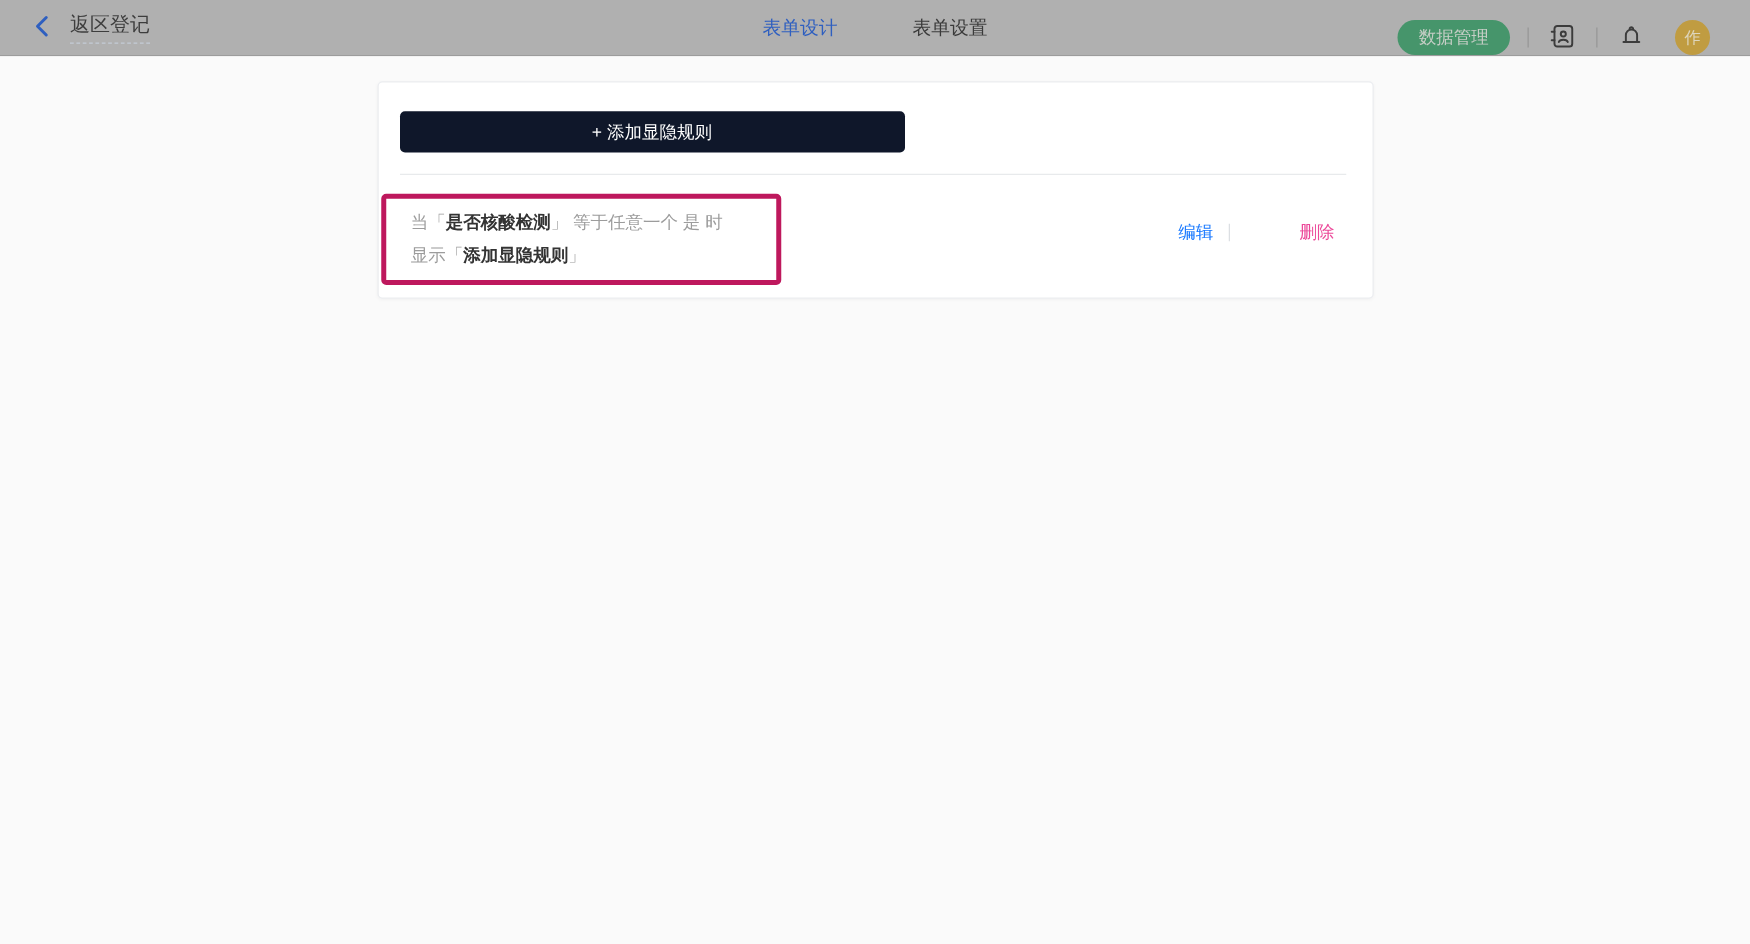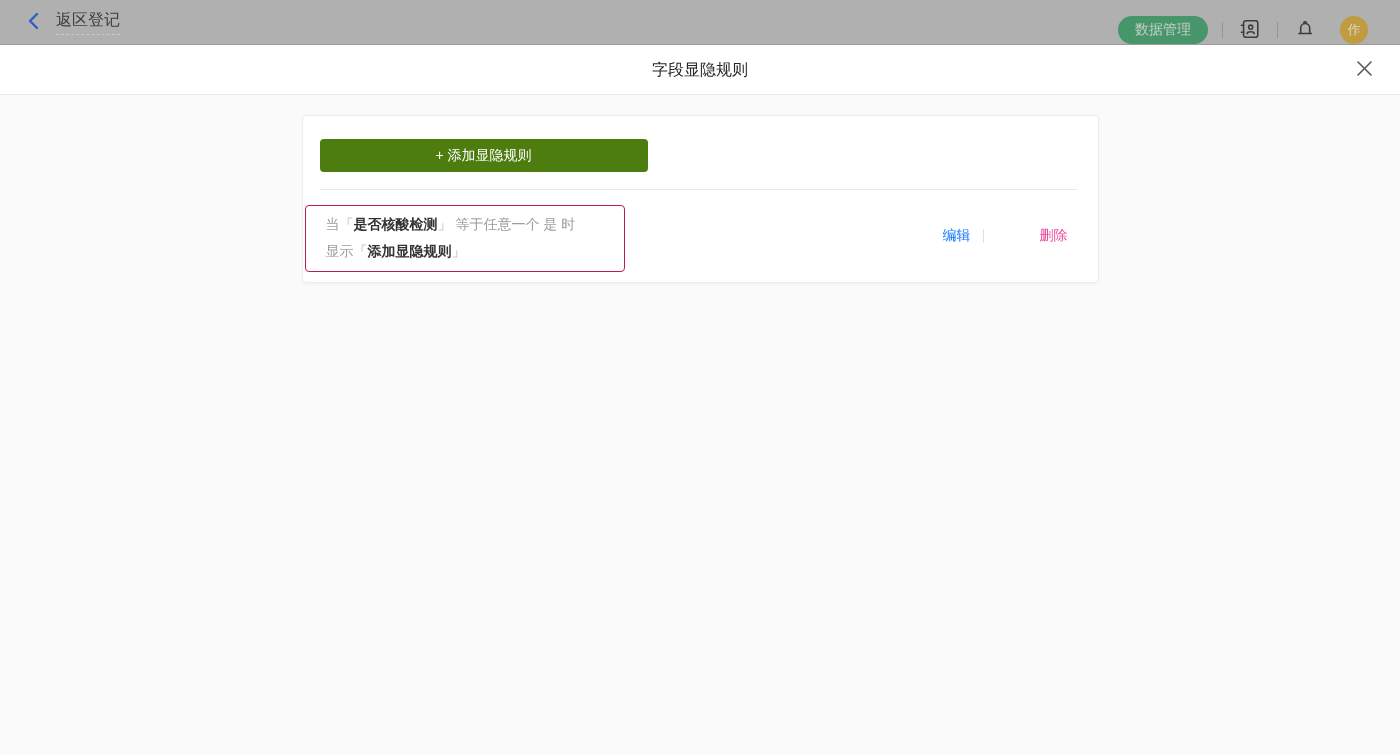--- a/index.html
+++ b/index.html
@@ -46,29 +46,29 @@
   .close-btn { position: absolute; right: 24px; top: 13px; width: 24px; height: 24px; background: none; border: none; cursor: pointer; display: flex; align-items: center; justify-content: center; padding: 0; }
 
   .modal-body { padding-top: 20px; }
   .rules-card {
     width: 797px; margin: 0 auto; background: #ffffff;
     border: 1px solid #ebedf0; border-radius: 4px;
     box-shadow: 0 1px 3px rgba(0,0,0,0.04);
     padding: 23px 0 10px 0;
   }
   .add-rule-btn {
-    display: block; margin: 0 0 17px 17px; width: 328px; height: 33px;
-    background: #4d7c0f; color: #ffffff; font-size: 14px; font-family: inherit;
+    display: block; margin: 0 0 17px 17px; width: 404px; height: 33px;
+    background: #0f172a; color: #ffffff; font-size: 14px; font-family: inherit;
     border: none; border-radius: 4px; cursor: pointer;
   }
   .card-divider { border: none; border-top: 1px solid #e8eaec; margin: 0 21px 0 17px; }
 
   .rule-row { display: flex; justify-content: space-between; align-items: flex-start; padding: 15px 30px 0 2px; }
   .rule-highlight {
-    width: 320px; min-height: 58px; border: 1px solid #be185d; border-radius: 4px;
+    width: 320px; min-height: 58px; border: 4px solid #be185d; border-radius: 4px;
     padding: 5px 10px 6px 20px; background: #ffffff;
   }
   .rule-line { font-size: 14px; line-height: 27px; color: #9c9c9c; white-space: nowrap; }
   .rule-field { color: #333333; font-weight: 600; }
   .rule-actions { display: flex; align-items: center; margin-top: 22px; }
   .action-link { font-size: 14px; text-decoration: none; cursor: pointer; }
   .action-edit { color: #1677ff; }
   .action-delete { color: #ec4899; margin-left: 44px; }
   .action-divider { width: 1px; height: 14px; background: #dcdfe3; margin: 0 12px; }
 </style>
@@ -82,20 +82,24 @@
       <button class="back-btn">
         <span>
           <svg width="16" height="18" viewBox="0 0 16 18">
               <polyline points="11,2 4,9 11,16" fill="none" stroke="#2e5fc0" stroke-width="2.4" stroke-linecap="round" stroke-linejoin="round"></polyline>
             </svg>
         </span>
       </button>
       <div class="form-title">返区登记</div>
     </div>
 
+    <nav class="topbar-tabs">
+      <div class="tab active">表单设计</div>
+      <div class="tab">表单设置</div>
+    </nav>
 
     <div class="topbar-right">
       <button class="data-manage-btn">数据管理</button>
       <span class="v-divider"></span>
       <button class="icon-btn">
         <span>
           <svg width="22" height="22" viewBox="0 0 24 24" fill="none" stroke="#3c3c3c" stroke-width="1.7" stroke-linecap="round" stroke-linejoin="round">
             <rect x="5" y="3" width="15.5" height="18" rx="2.5"></rect>
             <line x1="2.6" y1="8" x2="5" y2="8"></line>
             <line x1="2.6" y1="15.5" x2="5" y2="15.5"></line>
@@ -112,31 +116,20 @@
             <path d="M7.3 17 v-6 a4.9 4.9 0 0 1 9.8 0 v6"></path>
             <line x1="5.2" y1="17" x2="19" y2="17"></line>
           </svg>
         </span>
       </button>
       <div class="avatar">作</div>
     </div>
   </header>
 
   <section class="modal">
-    <div class="modal-header">
-      <div class="modal-title">字段显隐规则</div>
-      <button class="close-btn">
-        <span>
-          <svg width="17" height="17" viewBox="0 0 17 17">
-              <line x1="2" y1="2" x2="15" y2="15" stroke="#595959" stroke-width="1.6" stroke-linecap="round"></line>
-              <line x1="15" y1="2" x2="2" y2="15" stroke="#595959" stroke-width="1.6" stroke-linecap="round"></line>
-            </svg>
-        </span>
-      </button>
-    </div>
 
     <div class="modal-body">
       <div class="rules-card">
         <button class="add-rule-btn">+ 添加显隐规则</button>
         <hr class="card-divider">
 
         <div class="rule-row">
           <div class="rule-highlight">
             <div class="rule-line">
               <span>当「</span><span class="rule-field">是否核酸检测</span><span>」 等于任意一个 是 时</span>

